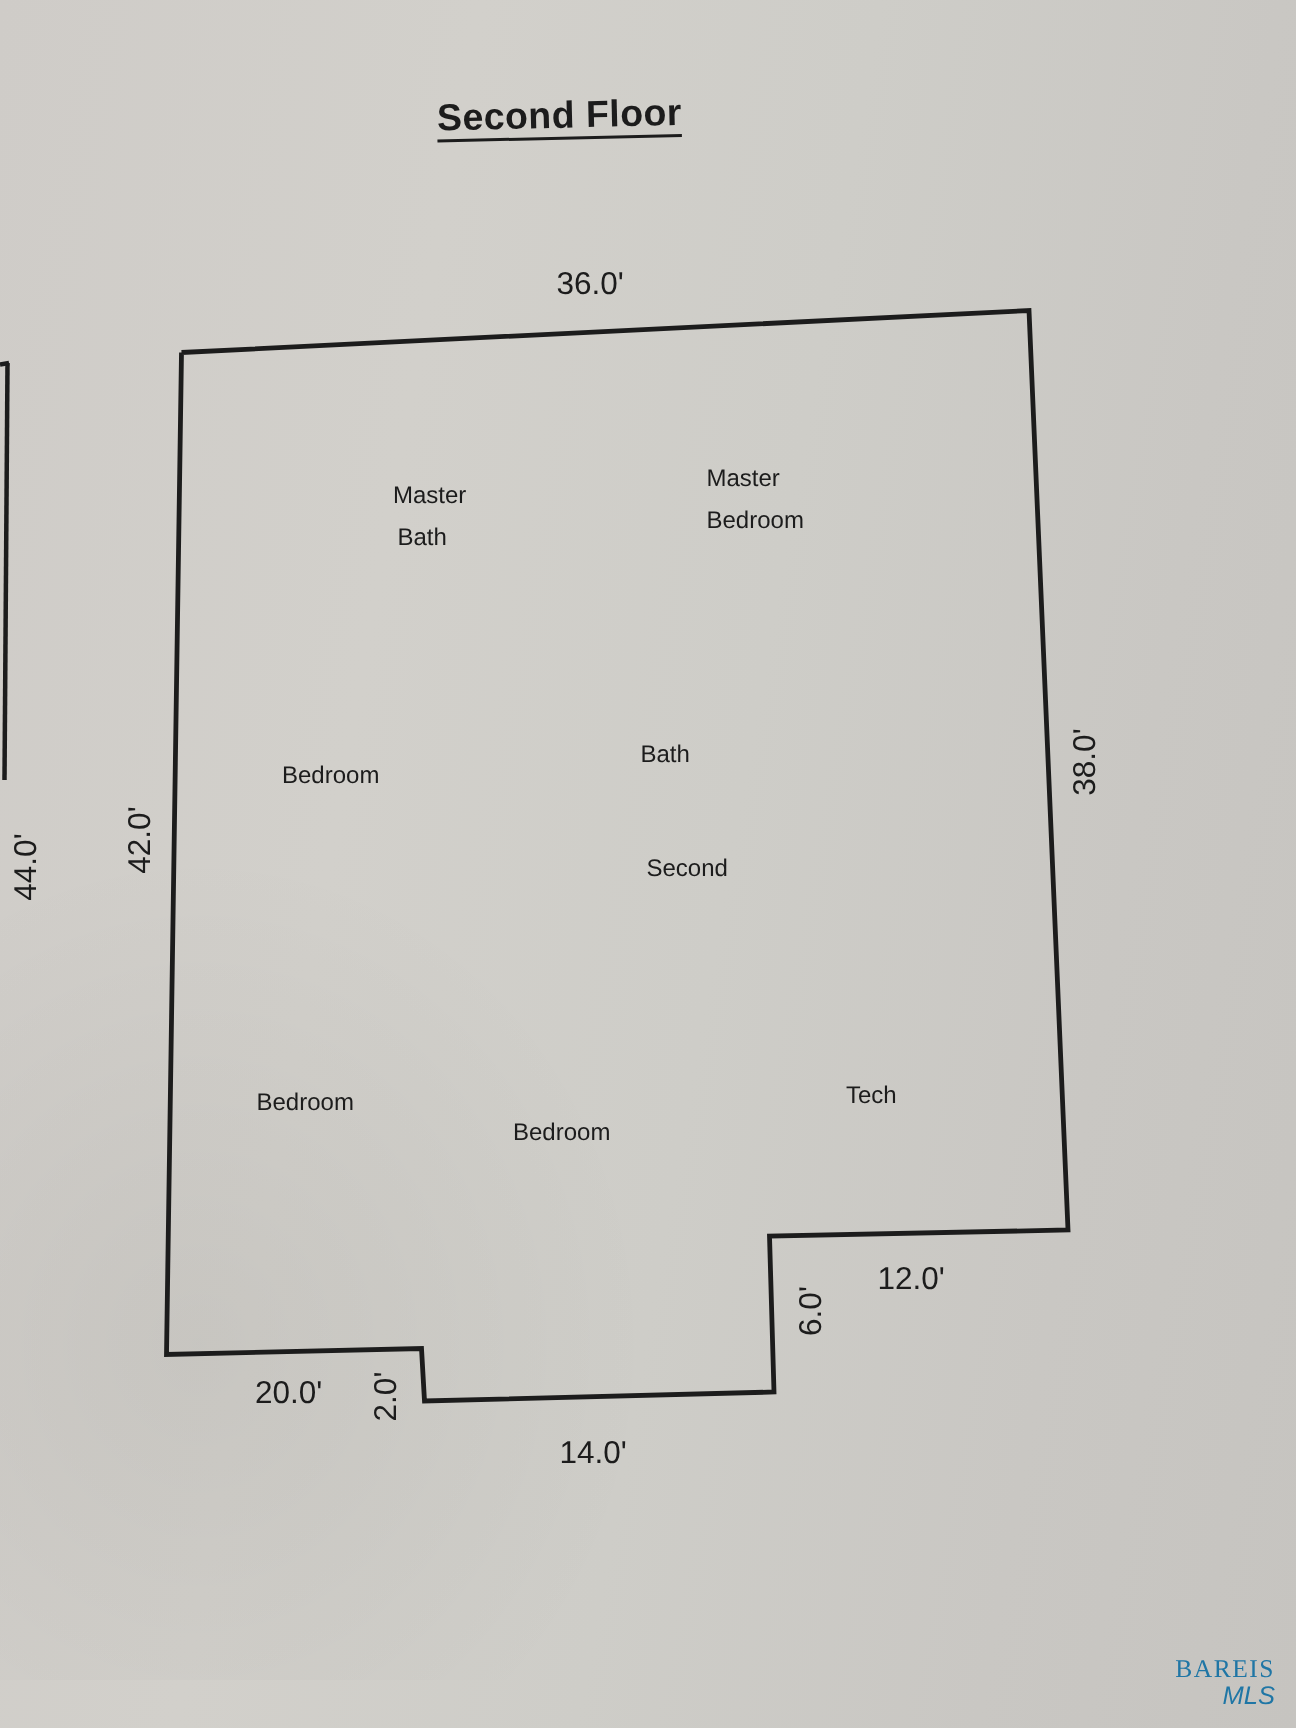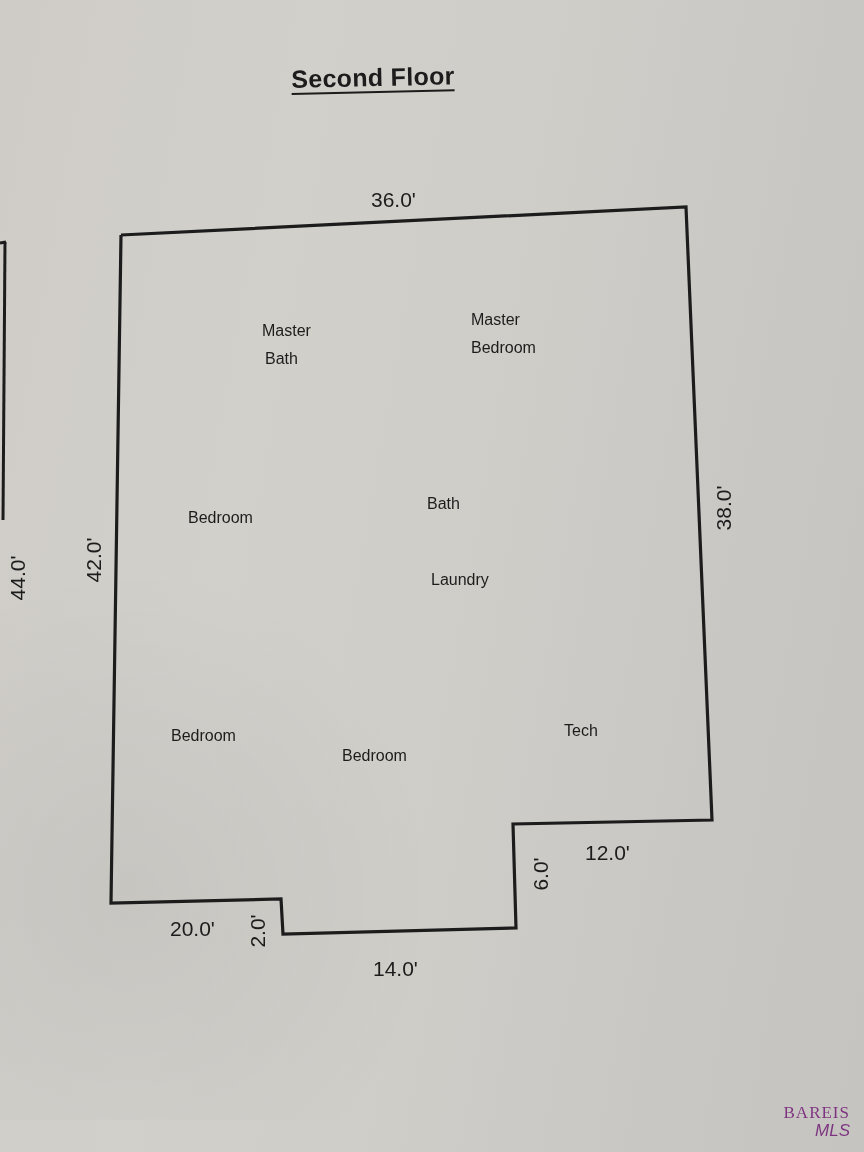--- a/index.html
+++ b/index.html
@@ -18,21 +18,21 @@
   .title {
     position:absolute; left:291px; top:66px;
     font-weight:bold; font-size:25px; letter-spacing:0.3px;
     border-bottom:2px solid #1c1c1c; padding-bottom:1px; line-height:26px;
     transform: rotate(-1.3deg); transform-origin:left top;
   }
   .lbl { position:absolute; font-size:16px; line-height:28px; white-space:nowrap; }
   .dim { position:absolute; font-size:21px; line-height:24px; white-space:nowrap; }
   .rot { transform: rotate(-90deg); transform-origin: center center; }
   .wm {
-    position:absolute; right:14px; bottom:12px; text-align:right; color:#701a75; opacity:0.85;
+    position:absolute; right:14px; bottom:12px; text-align:right; color:#0369a1; opacity:0.85;
   }
   .wm .brand { font-family:"Liberation Serif", serif; font-size:17px; letter-spacing:1px; line-height:18px; }
   .wm .mls { font-weight:normal; font-style:italic; font-size:17px; line-height:18px; }
 </style>
 </head>
 <body>
 
 <div class="shade"></div>
 
 <svg class="plan" width="864" height="1152">
@@ -46,26 +46,26 @@
 <div class="lbl" style="left:262px;top:317px;">
   <div>Master</div>
   <div style="margin-left:3px;">Bath</div>
 </div>
 <div class="lbl" style="left:471px;top:306px;">
   <div>Master</div>
   <div>Bedroom</div>
 </div>
 <div class="lbl" style="left:188px;top:504px;">Bedroom</div>
 <div class="lbl" style="left:427px;top:490px;">Bath</div>
-<div class="lbl" style="left:431px;top:566px;">Laundry</div>
+<div class="lbl" style="left:431px;top:566px;">Second</div>
 <div class="lbl" style="left:171px;top:722px;">Bedroom</div>
 <div class="lbl" style="left:342px;top:742px;">Bedroom</div>
 <div class="lbl" style="left:564px;top:717px;text-align:right;">Tech</div>
 
-<div class="dim" style="left:371px;top:188px;">36.0'</div>
+<div class="dim" style="left:371px;top:178px;">36.0'</div>
 <div class="dim rot" style="left:66px;top:548px;width:56px;text-align:center;">42.0'</div>
 <div class="dim rot" style="left:696px;top:496px;width:56px;text-align:center;">38.0'</div>
 <div class="dim rot" style="left:-10px;top:566px;width:56px;text-align:center;">44.0'</div>
 <div class="dim" style="left:585px;top:841px;text-align:right;">12.0'</div>
 <div class="dim rot" style="left:519px;top:862px;width:44px;text-align:center;">6.0'</div>
 <div class="dim" style="left:373px;top:936px;margin-top:21px;">14.0'</div>
 <div class="dim" style="left:170px;top:917px;">20.0'</div>
 <div class="dim rot" style="left:236px;top:919px;width:44px;text-align:center;">2.0'</div>
 
 <div class="wm">

